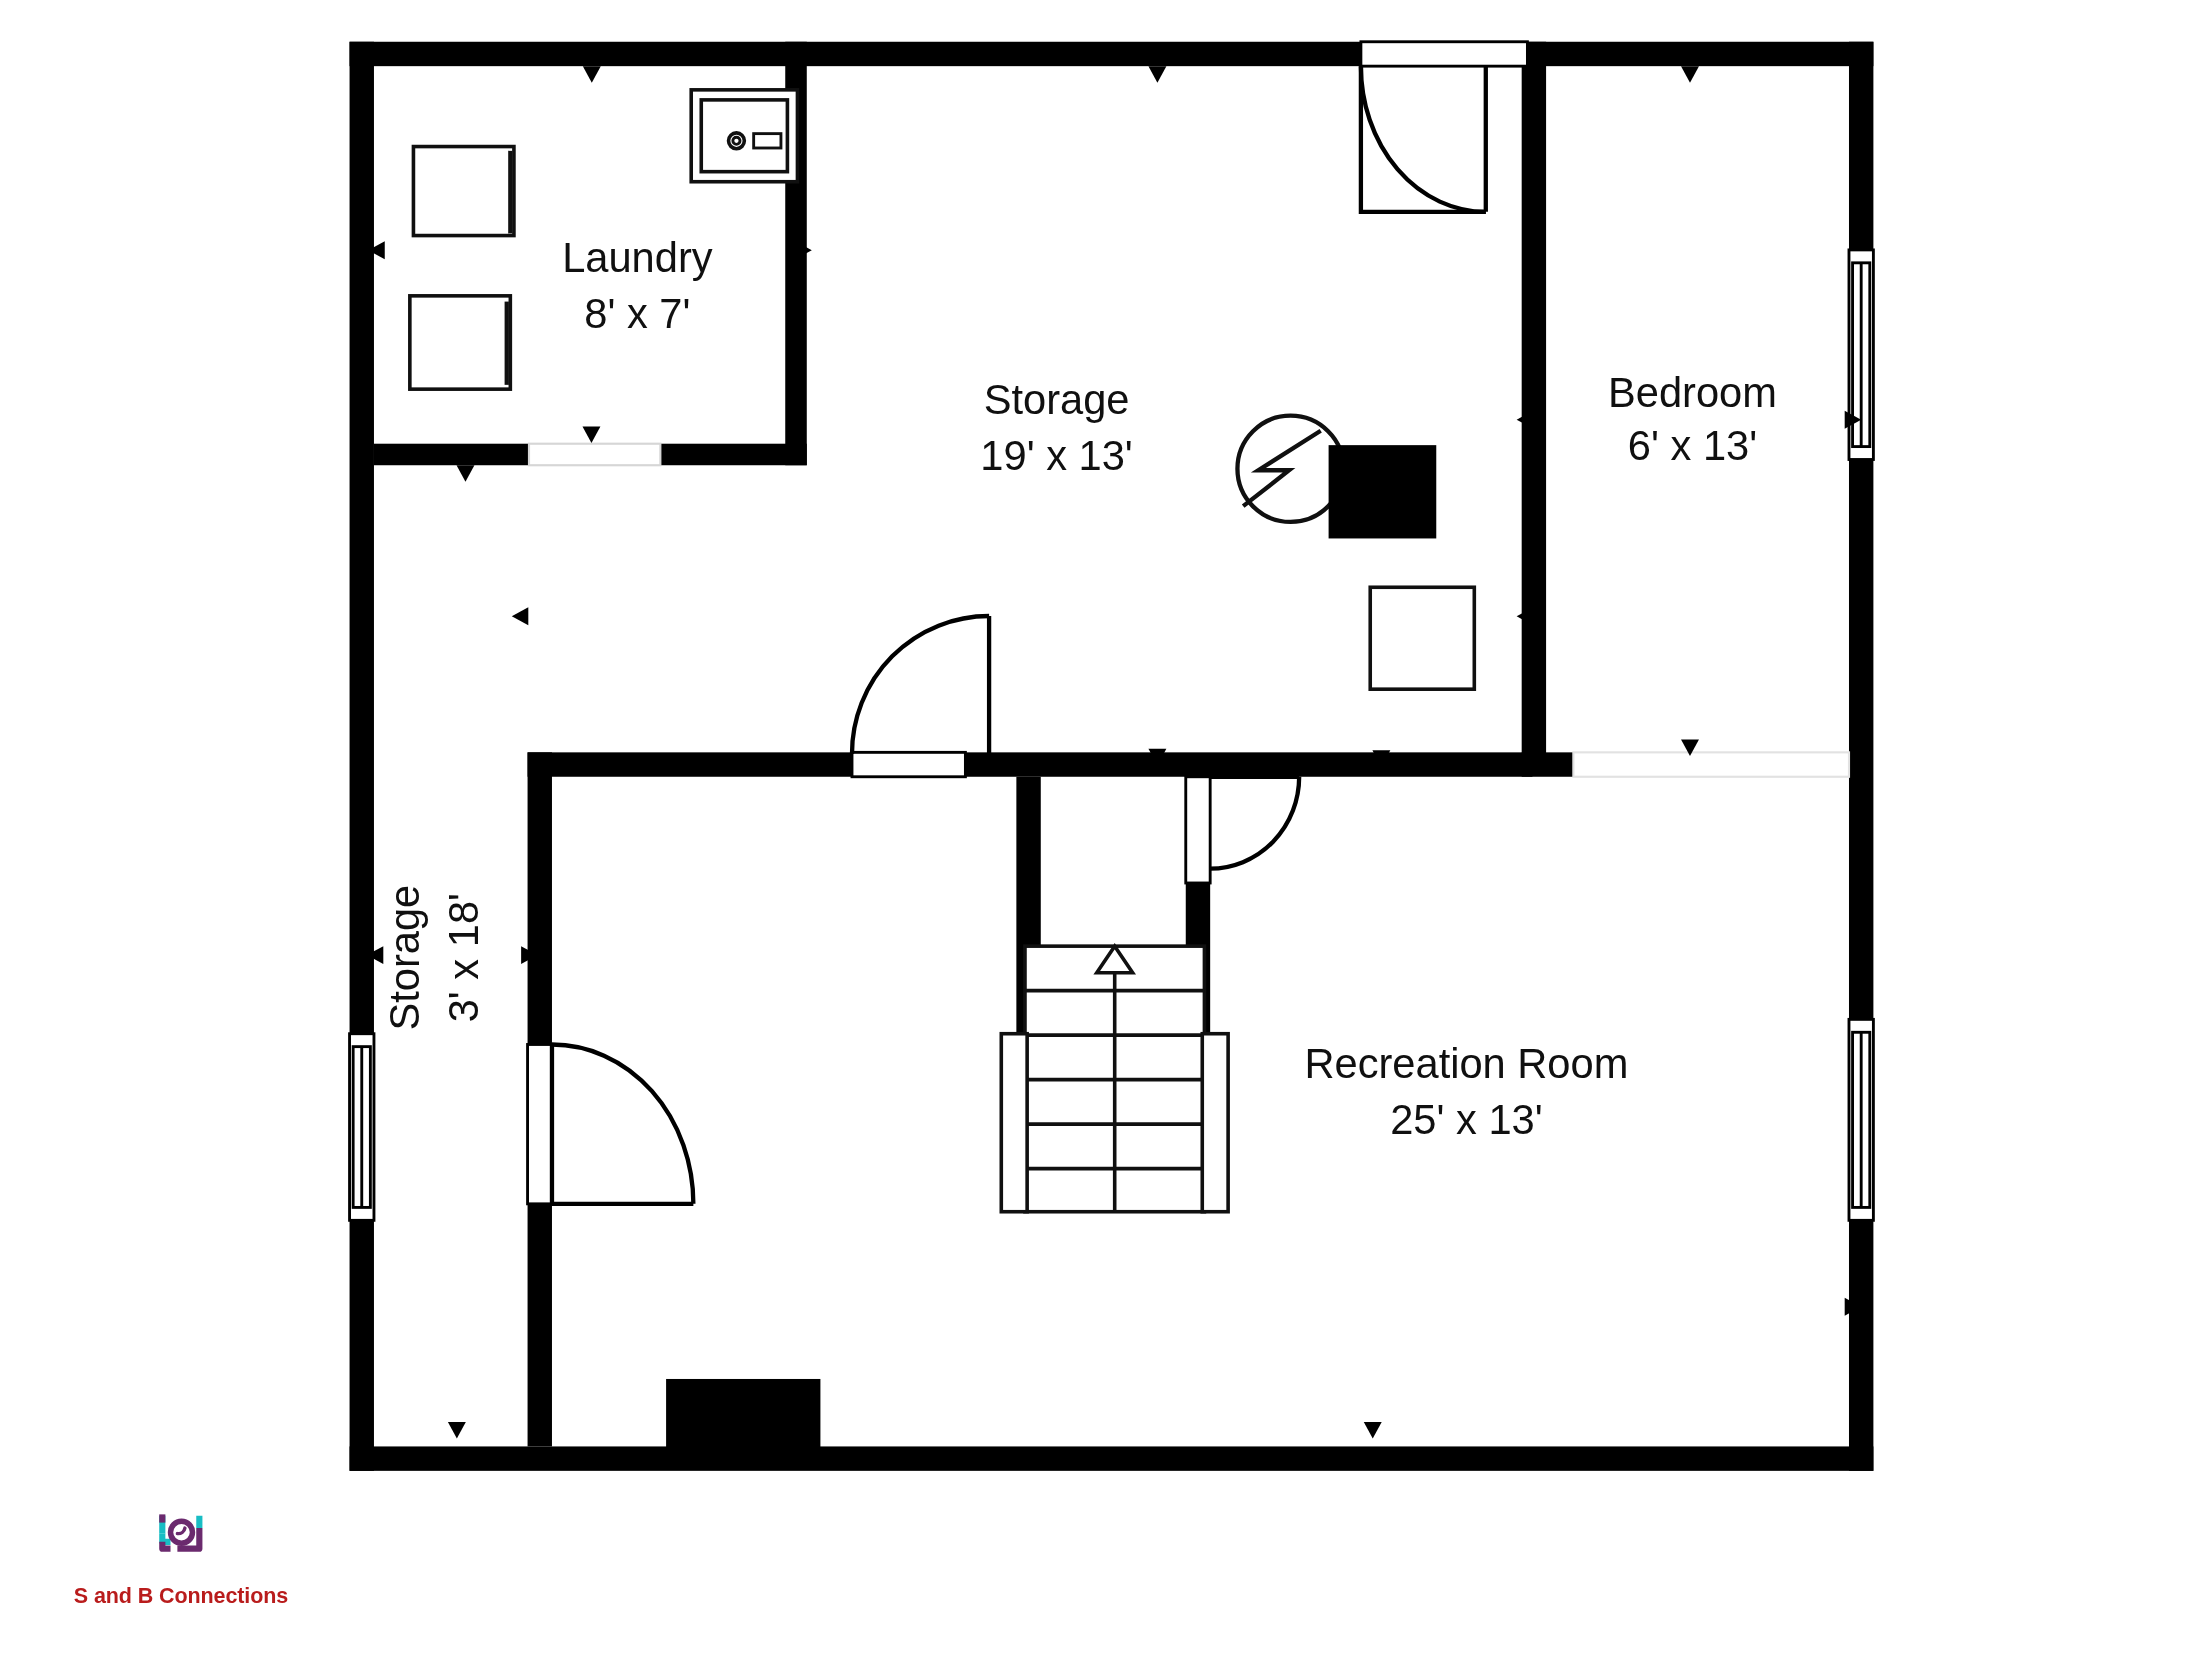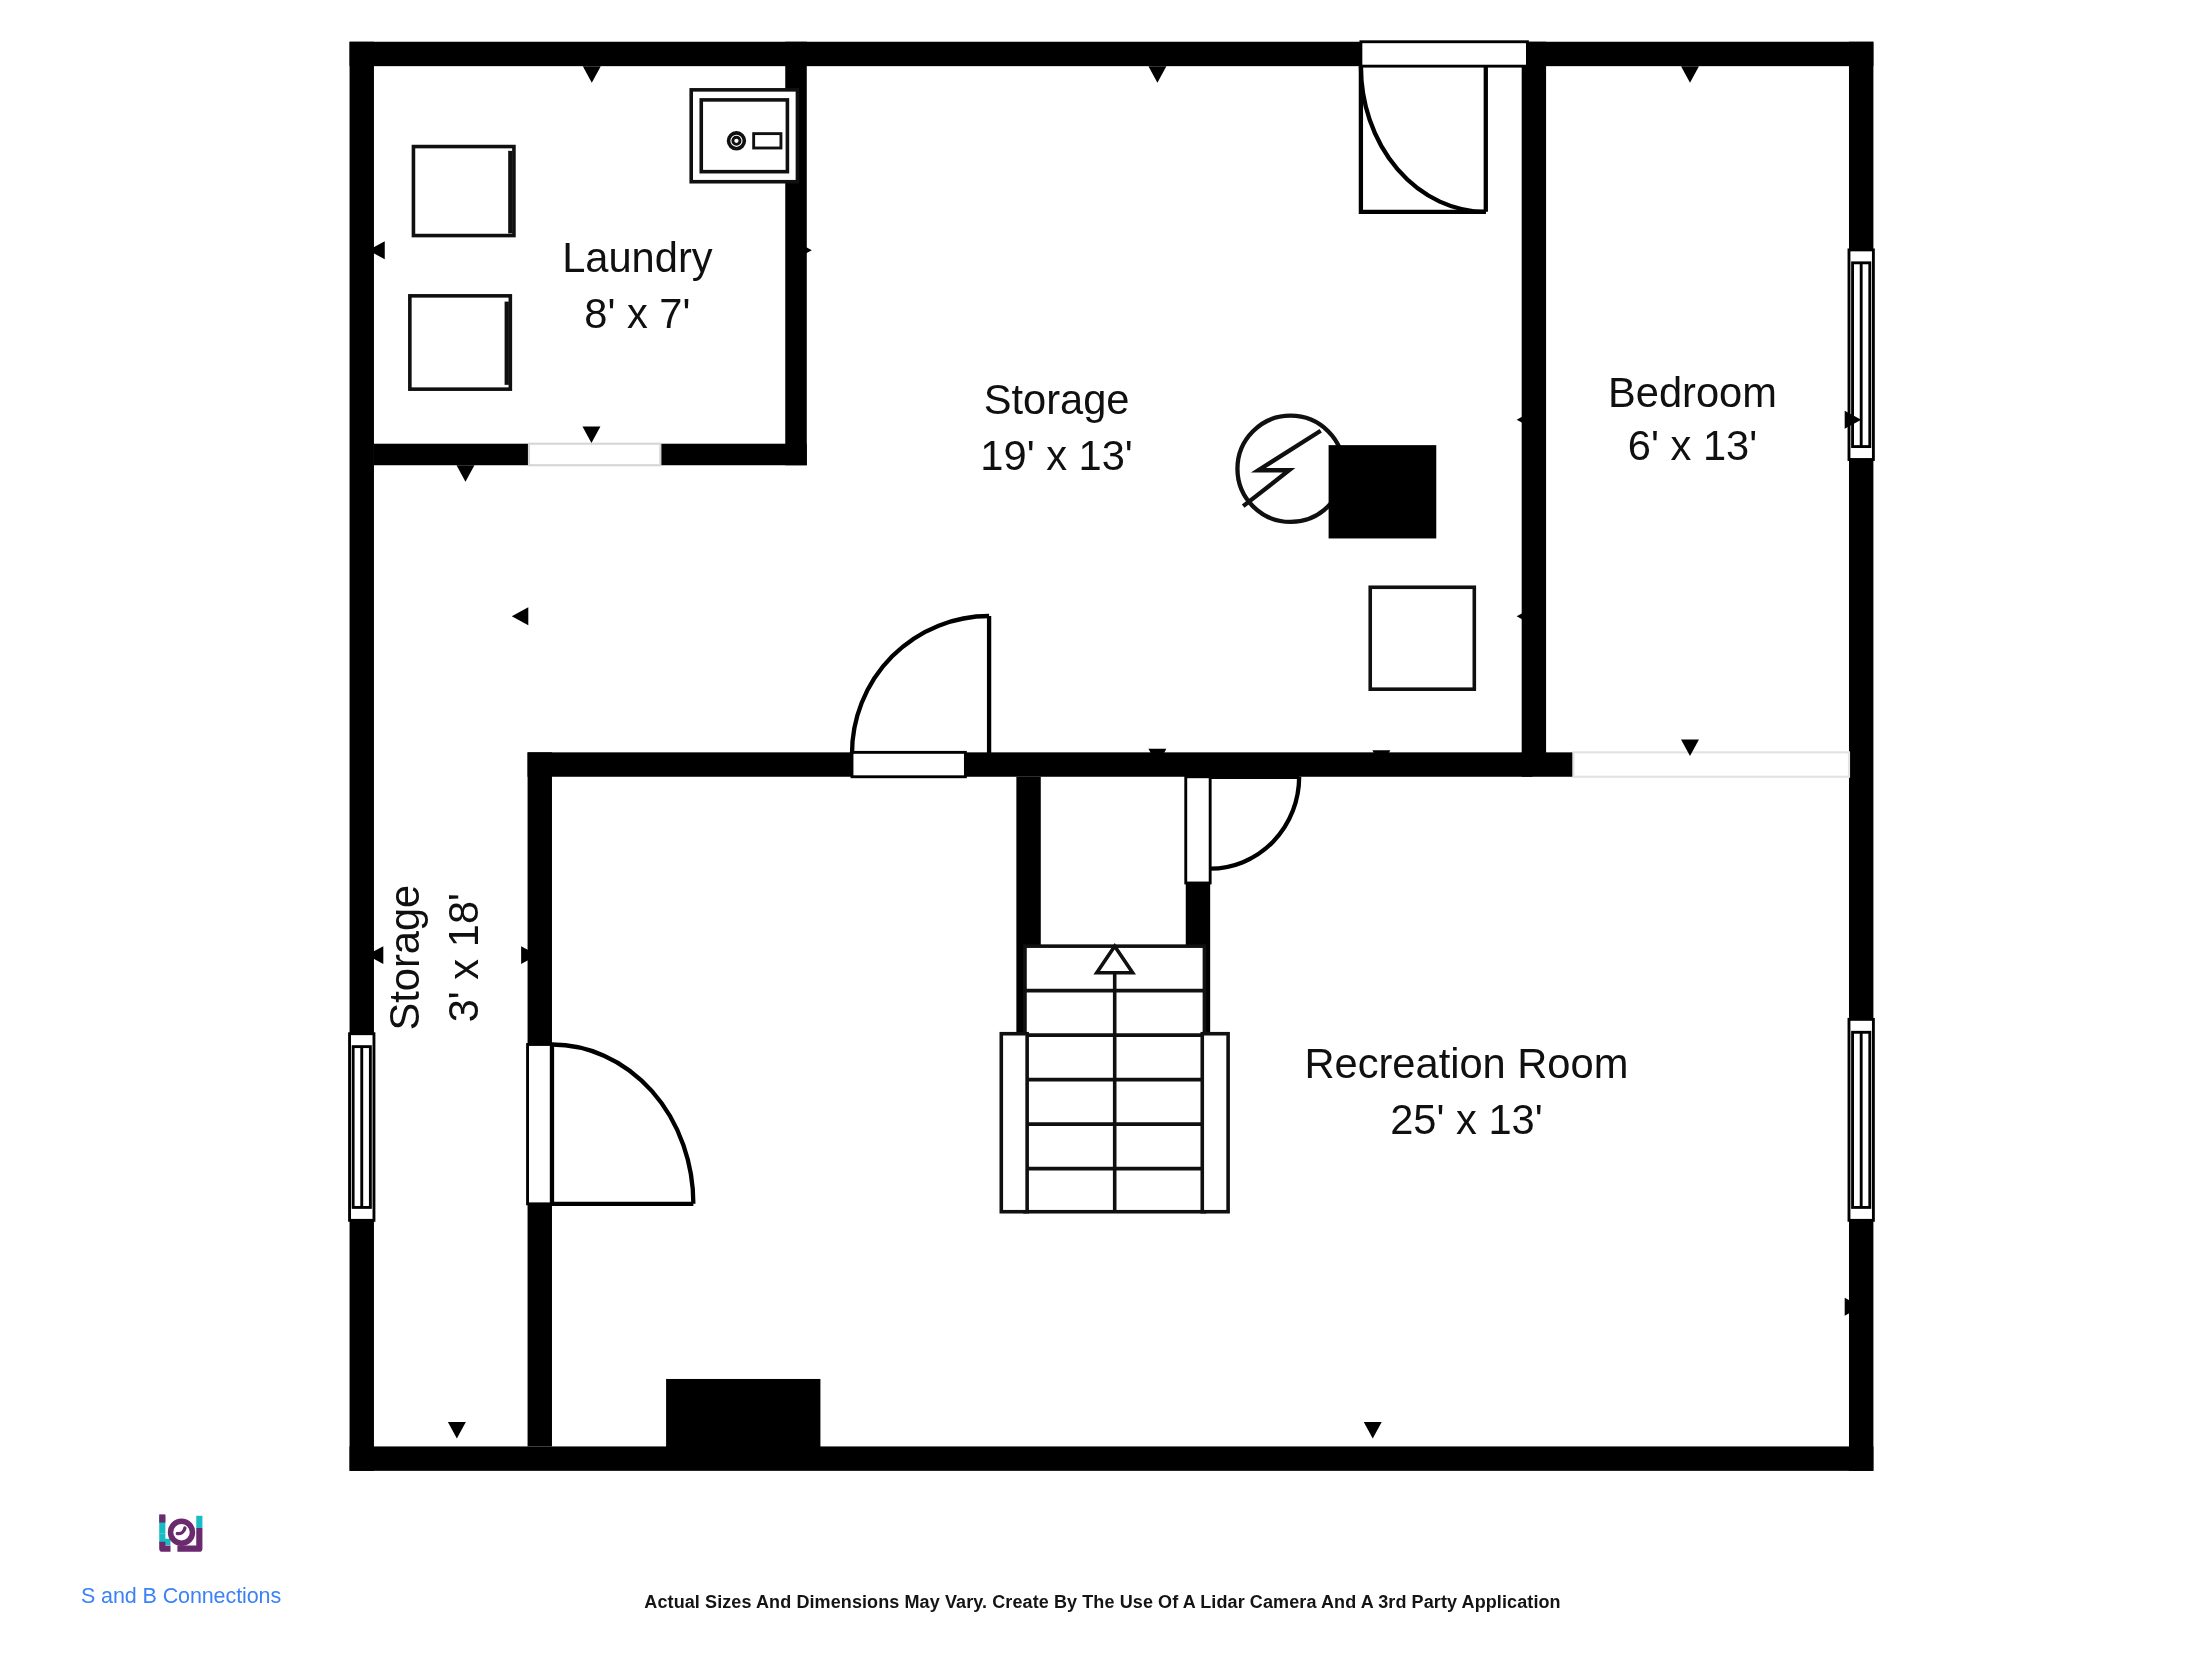--- a/index.html
+++ b/index.html
@@ -61,22 +61,22 @@
   }
   .brand-logo {
     width: 69px;
     height: 59px;
     margin: 0 auto 4.3px auto;
     display: block;
   }
   .brand-name {
     font-family: "Liberation Sans", sans-serif;
     font-size: 21.5px;
-    font-weight: normal;
-    color: #3b82f6;
+    font-weight: bold;
+    color: #b91c1c;
     letter-spacing: -0.1px;
     white-space: nowrap;
     margin-top: 12px;
   }
 </style>
 </head>
 <body>
 
 <div id="plan-root">
   <svg class="plan" viewBox="0 0 3072 2304" xmlns="http://www.w3.org/2000/svg">
@@ -281,15 +281,14 @@
       <path d="M 22 2 L 22 14" stroke="#6b2a6e" stroke-width="9" fill="none"></path>
       <path d="M 22 42 L 22 52 L 34 52" stroke="#6b2a6e" stroke-width="9" fill="none" stroke-linejoin="round"></path>
       <path d="M 76 4 L 76 22" stroke="#18bdc4" stroke-width="9" fill="none"></path>
       <path d="M 76 22 L 76 52 L 44 52" stroke="#6b2a6e" stroke-width="9" fill="none" stroke-linejoin="round"></path>
       <circle cx="50" cy="28" r="16" fill="none" stroke="#6b2a6e" stroke-width="8"></circle>
       <path d="M 44 30 A 10 10 0 0 0 55 22" fill="none" stroke="#6b2a6e" stroke-width="5" stroke-linecap="round"></path>
     </svg>
     <div class="brand-name">S and B Connections</div>
   </div>
 
-  <div class="footer-note">Actual Sizes And Dimensions May Vary. Create By The Use Of A Lidar Camera And A 3rd Party Application</div>
 </div>
 
 
 </body></html>

